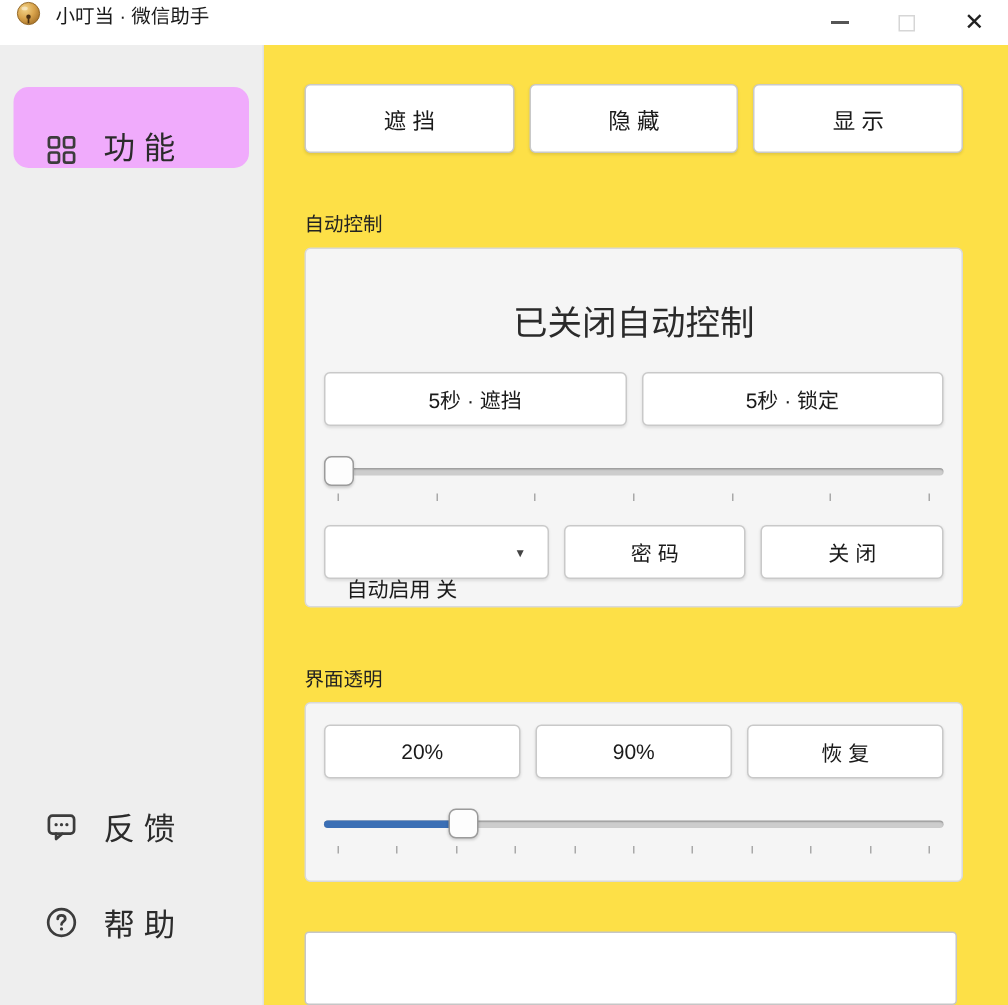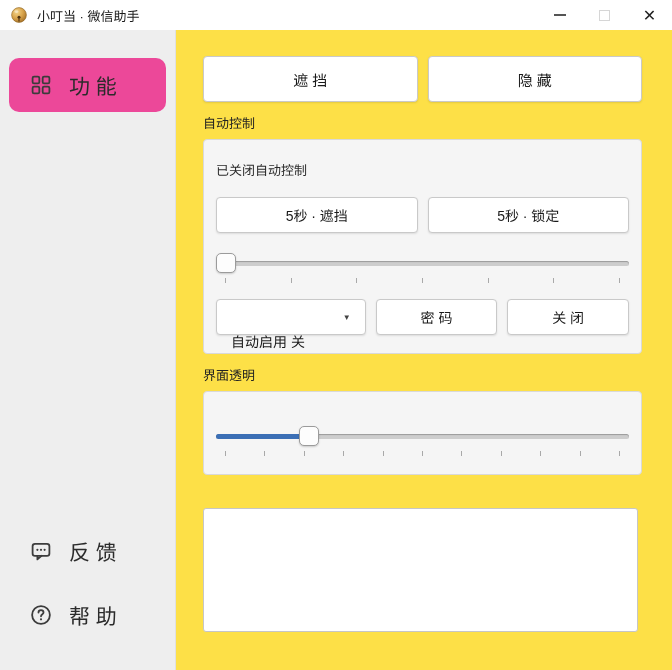--- a/index.html
+++ b/index.html
@@ -5,21 +5,21 @@
   * { margin:0; padding:0; box-sizing:border-box; }
   html,body { background:#dcdcdc; }
   body { font-family:"Liberation Sans","DejaVu Sans",sans-serif; }
   .window{
     width:672px; height:670px; background:#f6f6f6;
     outline:1px solid #cfcfcf; position:relative; overflow:hidden;
     display:flex; flex-direction:column; margin:0 auto;
   }
   
   .titlebar{
-    height:30px; background:#ffffff; display:flex; align-items:center;
+    height:30px; background:#ffffff; display:flex; 
     padding-left:10px; flex:0 0 auto;
   }
   .app-icon{ width:18px; height:18px; flex:0 0 auto; }
   .titlebar .title{ font-size:13px; color:#1a1a1a; margin-left:9px; flex:1 1 auto; }
   .win-controls{ display:flex; height:100%; align-items:stretch; }
   .win-btn{
     width:45px; display:flex; align-items:center; justify-content:center;
     font-size:13px; color:#333; cursor:default; background:transparent; border:none;
   }
   .win-btn .dash{ width:12px; height:0; border-top:2px solid #555; display:inline-block; }
@@ -28,43 +28,43 @@
   
   .body{ flex:1 1 auto; display:flex; min-height:0; }
   .sidebar{
     width:176px; flex:0 0 auto; background:#eeeeee; border-right:1px solid #e0e0e0;
     display:flex; flex-direction:column; padding:28px 0 18px;
   }
   .side-item{
     height:54px; margin:0 9px 10px; display:flex; align-items:center;
     padding-left:20px; border-radius:10px; color:#2b2b2b; cursor:default;
   }
-  .side-item.selected{ background:#ec4899; }
+  .side-item.selected{ background:#f0abfc;align-items:flex-end; }
   .side-item .s-icon{ width:24px; height:24px; flex:0 0 auto; }
   .side-item .s-label{ font-size:21px; margin-left:16px; letter-spacing:0; white-space:pre; }
   .side-spacer{ flex:1 1 auto; }
   
   .main{
     flex:1 1 auto; background:#fde047; padding:26px 30px 0 27px;
     display:flex; flex-direction:column; min-width:0;
   }
   .btn-row{ display:flex; gap:10px; }
   .btn{
     flex:1 1 0; background:#ffffff; border:1px solid #c9c9c9; border-radius:4px;
     font-family:inherit; font-size:14px; color:#1a1a1a; cursor:default;
     display:flex; align-items:center; justify-content:center;
     box-shadow:0 1px 2px rgba(0,0,0,0.10); white-space:pre;
   }
   .btn-row.top .btn{ height:46px; font-size:15px; }
-  .section-label{ font-size:13px; color:#222; margin:11px 0 7px; }
+  .section-label{ font-size:13px; color:#222; margin:37px 0 7px; }
   .groupbox{
     border:1px solid #d9d9d9; border-radius:4px; padding:14px 12px 18px;
     background:#f5f5f5;
   }
-  .status-heading{ font-size:13px; color:#2a2a2a; margin:6px 0 18px; white-space:pre; }
+  .status-heading{ text-align:center; font-size:23px; color:#2a2a2a; margin:16px 0 18px; white-space:pre; }
   .groupbox .btn-row .btn{ height:36px; }
   .dropdown{
     flex:1 1 0; background:#ffffff; border:1px solid #c9c9c9; border-radius:4px;
     height:36px; display:flex; align-items:center; padding:0 14px;
     font-size:14px; color:#1a1a1a; box-shadow:0 1px 2px rgba(0,0,0,0.10);
     white-space:pre; cursor:default;
   }
   .dropdown .dd-label{ flex:1 1 auto;margin-top:48px; }
   .dropdown .dd-arrow{ font-size:8px; color:#444; }
   .row2{ margin-top:16px; }
@@ -163,20 +163,21 @@
         <span class="s-label">帮 助</span>
       </div>
 
     </nav>
 
     <main class="main">
 
       <div class="btn-row top">
         <button class="btn">遮 挡</button>
         <button class="btn">隐 藏</button>
+        <button class="btn">显 示</button>
       </div>
 
       <div class="section-label">自动控制</div>
 
       <div class="groupbox">
         <div class="status-heading">已关闭自动控制</div>
 
         <div class="btn-row">
           <button class="btn">5秒 · 遮挡</button>
           <button class="btn">5秒 · 锁定</button>
@@ -206,20 +207,25 @@
             <span class="dd-arrow">▼</span>
           </div>
           <button class="btn">密 码</button>
           <button class="btn">关 闭</button>
         </div>
       </div>
 
       <div class="section-label">界面透明</div>
 
       <div class="groupbox">
+        <div class="btn-row">
+          <button class="btn">20%</button>
+          <button class="btn">90%</button>
+          <button class="btn">恢 复</button>
+        </div>
 
         <div class="slider-block">
           <div class="slider">
             <div class="track">
                 <div class="fill" style="width: calc(21% + 5.8px);"></div>
               </div>
             <div class="handle" style="left: calc(21% - 4.2px);"></div>
           </div>
           <div class="ticks">
               <span class="tick"></span>

